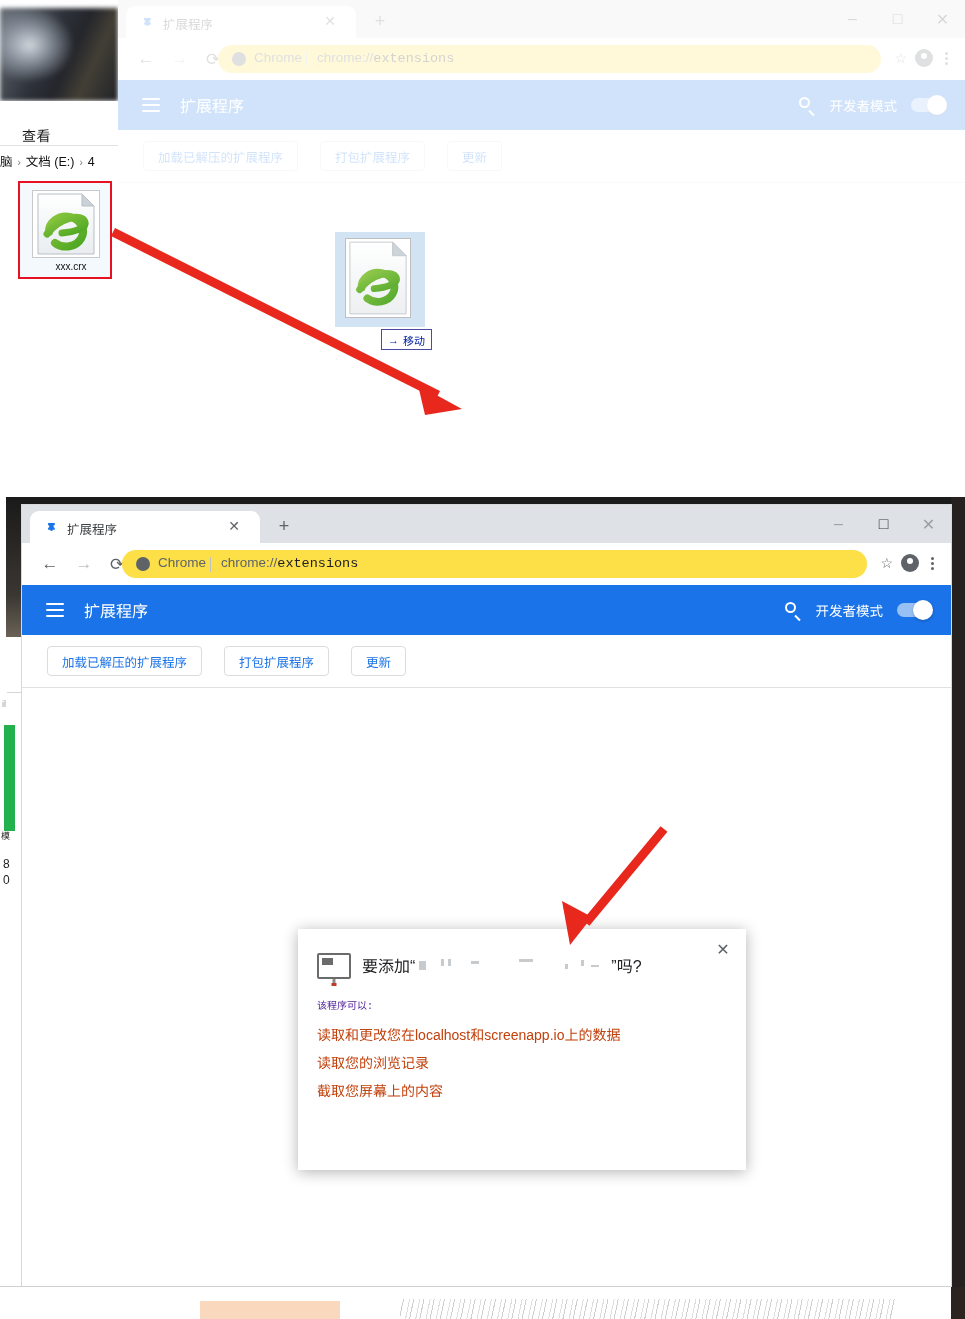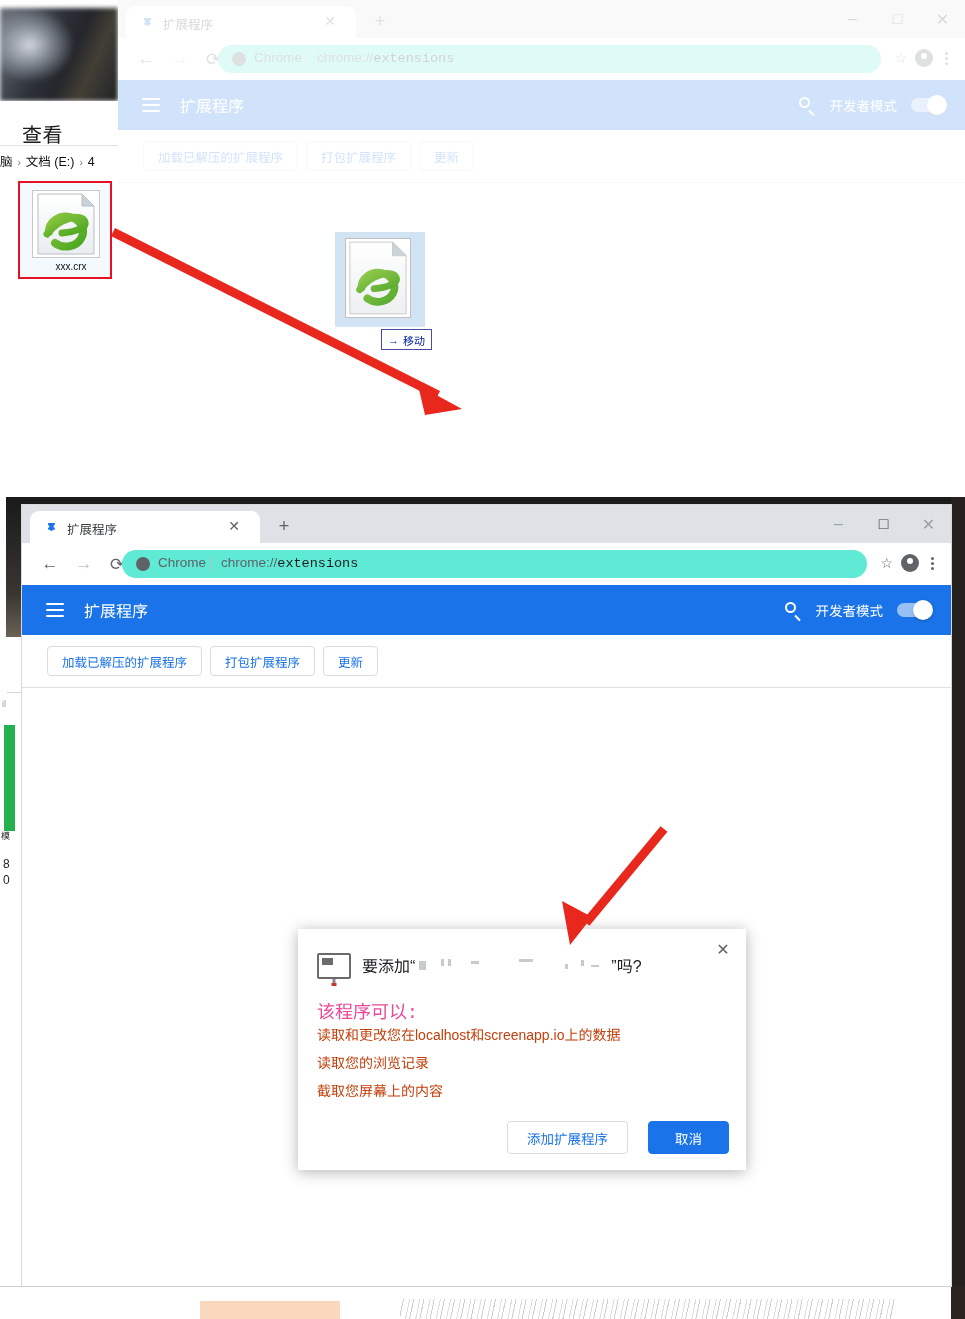--- a/index.html
+++ b/index.html
@@ -19,21 +19,21 @@
   .bg-photo{
     position:absolute;left:0;top:8px;width:118px;height:93px;
     background:
       radial-gradient(ellipse 60px 50px at 25% 40%, rgba(215,220,228,.95), rgba(150,158,170,.6) 45%, rgba(40,44,52,.2) 75%),
       linear-gradient(115deg,#7f868f 0%,#5d636c 18%,#2e3239 42%,#232429 58%,#4a4436 74%,#1e2024 100%);
     filter:blur(2px);
   }
 
   
   .explorer{position:absolute;left:0;top:101px;width:118px;height:396px;background:#fff;}
-  .exp-view{position:absolute;left:22px;top:18px;font-size:20px;color:#1a1a1a;letter-spacing:.5px;}
+  .exp-view{position:absolute;left:22px;top:24px;font-size:14px;color:#1a1a1a;letter-spacing:.5px;}
   .exp-sep{position:absolute;left:0;top:44px;width:118px;height:1px;background:#e2e2e2;}
   .exp-crumb{position:absolute;left:0;top:50px;font-size:12.5px;color:#111;white-space:nowrap;}
   .exp-crumb span.c{color:#111;}
   .exp-crumb span.a{color:#767676;margin:0 5px;font-size:10px;}
 
   .file-sel{position:absolute;left:18px;top:80px;width:94px;height:98px;border:2px solid #e81123;background:#f4f9fd;box-sizing:border-box;}
   .file-thumb{position:absolute;left:12px;top:7px;width:68px;height:68px;background:#fff;border:1px solid #c9c9c9;box-sizing:border-box;overflow:hidden;}
   .file-name{position:absolute;left:0;top:78px;width:102px;text-align:center;font-size:10px;color:#111;}
 
   
@@ -42,21 +42,21 @@
   .tab{position:absolute;left:8px;top:6px;width:230px;height:32px;background:#fff;border-radius:9px 9px 0 0;}
   .tab-ico{position:absolute;left:14px;top:9px;width:15px;height:15px;}
   .tab-label{position:absolute;left:37px;top:8px;font-size:12.5px;color:#3c4043;}
   .tab-x{position:absolute;right:18px;top:7px;width:16px;height:16px;color:#5f6368;font-size:14px;text-align:center;line-height:16px;}
   .newtab{position:absolute;left:252px;top:11px;width:20px;height:20px;color:#5f6368;font-size:18px;text-align:center;line-height:20px;}
   .wincontrols{position:absolute;right:0;top:0;height:38px;display:flex;align-items:center;}
   .wc{width:45px;height:38px;display:flex;align-items:center;justify-content:center;color:#3c4043;}
 
   .toolbar{position:absolute;left:0;top:38px;width:100%;height:42px;background:#fff;}
   .navbtn{position:absolute;top:11px;width:20px;height:20px;display:flex;align-items:center;justify-content:center;color:#5f6368;font-size:17px;}
-  .omnibox{position:absolute;left:100px;top:7px;right:84px;height:28px;background:#5eead4;border-radius:14px;}
+  .omnibox{position:absolute;left:100px;top:7px;right:84px;height:28px;background:#fde047;border-radius:14px;}
   .omni-ico{position:absolute;left:14px;top:7px;width:14px;height:14px;border-radius:50%;background:#5f6368;}
   .omni-chrome{position:absolute;left:36px;top:5px;font-size:13.5px;color:#5f6368;}
   .omni-div{position:absolute;left:88px;top:7px;width:1px;height:15px;background:#bdc1c6;}
   .omni-url{position:absolute;left:99px;top:5px;font-size:13.5px;color:#5f6368;}
   .omni-url b{color:#202124;font-weight:400;font-family:Liberation Mono, monospace;}
   .star{position:absolute;right:58px;top:12px;font-size:14px;color:#5f6368;}
   .avatar{position:absolute;right:32px;top:11px;width:18px;height:18px;border-radius:50%;background:#5f6368;display:flex;align-items:center;justify-content:center;}
   .avatar i{display:block;width:6px;height:6px;border-radius:50%;background:#fff;margin-top:-4px;}
   .kebab{position:absolute;right:11px;top:10px;width:16px;height:20px;display:flex;flex-direction:column;align-items:center;justify-content:center;gap:2px;}
   .kebab s{display:block;width:3px;height:3px;border-radius:50%;background:#5f6368;}
@@ -66,21 +66,21 @@
   .hamb s{display:block;height:2px;background:#fff;border-radius:1px;}
   .ext-title{margin-left:20px;font-size:16px;color:#fff;}
   .hdr-right{margin-left:auto;display:flex;align-items:center;gap:14px;padding-right:20px;}
   .search-ico{width:17px;height:17px;position:relative;}
   .search-ico s{position:absolute;left:0;top:0;width:11px;height:11px;border:2px solid #fff;border-radius:50%;box-sizing:border-box;}
   .search-ico i{position:absolute;right:1px;bottom:0;width:7px;height:2px;background:#fff;transform:rotate(45deg);}
   .devmode{font-size:13.5px;color:#fff;}
   .toggle{width:34px;height:14px;border-radius:7px;background:rgba(255,255,255,.55);position:relative;}
   .toggle s{position:absolute;right:-2px;top:-3px;width:20px;height:20px;border-radius:50%;background:#fff;box-shadow:0 1px 3px rgba(0,0,0,.25);}
 
-  .ext-actionbar{position:absolute;left:0;top:130px;width:100%;height:53px;background:#fff;border-bottom:1px solid #e0e0e0;display:flex;align-items:center;gap:8px;padding-left:25px;box-sizing:border-box;}
+  .ext-actionbar{position:absolute;left:0;top:130px;width:100%;height:53px;background:#fff;border-bottom:1px solid #e0e0e0;display:flex;align-items:center;gap:22px;padding-left:25px;box-sizing:border-box;}
   .abtn{height:30px;padding:0 14px;border:1px solid #dadce0;border-radius:4px;background:#fff;color:#1a73e8;font-size:12.5px;display:flex;align-items:center;font-family:inherit;}
 
   .ext-body{position:absolute;left:0;top:183px;width:100%;bottom:0;background:#f1f3f4;}
   .empty-text{position:absolute;left:50%;top:103px;transform:translateX(-50%);font-size:14px;color:#9aa0a6;white-space:nowrap;}
   .drop-zone{position:absolute;left:50%;top:175px;transform:translateX(-50%);text-align:center;}
   .puzzle{width:62px;height:58px;margin:0 auto;}
   .drop-label{margin-top:12px;font-size:13.5px;color:#3c4043;}
 
   
   .dim{position:absolute;left:0;top:0;width:100%;height:100%;background:rgba(255,255,255,.80);pointer-events:none;}
@@ -119,21 +119,21 @@
   .dialog{position:absolute;left:276px;top:241px;width:448px;height:241px;background:#fff;box-shadow:0 2px 14px rgba(0,0,0,.30);}
   .dlg-close{position:absolute;right:12px;top:9px;width:22px;height:22px;display:flex;align-items:center;justify-content:center;color:#5f6368;font-size:16px;}
   .dlg-icon{position:absolute;left:19px;top:24px;width:34px;height:30px;}
   .monitor{position:relative;width:34px;height:26px;border:2px solid #6b6b6b;box-sizing:border-box;background:#fff;border-radius:2px;}
   .monitor:after{content:"";position:absolute;left:3px;top:3px;width:11px;height:7px;background:#6b6b6b;}
   .mon-stand{position:absolute;left:50%;top:26px;transform:translateX(-50%);width:3px;height:4px;background:#8a8a8a;}
   .mon-dot{position:absolute;left:50%;top:30px;transform:translateX(-50%);width:5px;height:3px;background:#c0392b;}
   .dlg-title{position:absolute;left:64px;top:24px;font-size:16px;color:#202124;white-space:nowrap;}
   .redact{display:inline-block;width:196px;height:16px;vertical-align:-2px;position:relative;overflow:hidden;}
   .redact s{position:absolute;background:#9aa0a6;opacity:.55;}
-  .dlg-sub{position:absolute;left:19px;top:68px;font-size:18px;color:#ec4899;font-family:Liberation Mono, monospace;}
+  .dlg-sub{position:absolute;left:19px;top:68px;font-size:10px;color:#4c1d95;font-family:Liberation Mono, monospace;}
   .dlg-perm{position:absolute;left:19px;font-size:14px;color:#c2410c;}
   .p1{top:95px;} .p2{top:123px;text-align:center;} .p3{top:151px;}
   .dlg-actions{position:absolute;right:17px;bottom:16px;display:flex;gap:20px;align-items:center;}
   .btn-secondary{height:33px;padding:0 19px;border:1px solid #dadce0;border-radius:4px;background:#fff;color:#1a73e8;font-size:13.5px;display:flex;align-items:center;font-family:inherit;}
   .btn-primary{height:33px;padding:0 26px;border:1px solid #1a73e8;border-radius:4px;background:#1a73e8;color:#fff;font-size:13.5px;display:flex;align-items:center;font-family:inherit;}
 
   
   .arrow-svg{position:absolute;left:0;top:0;pointer-events:none;}
 </style>
 </head>
@@ -369,24 +369,20 @@
             <div class="mon-stand"></div>
             <div class="mon-dot"></div>
         </div>
         <div class="dlg-title"><span>要添加“</span><span class="redact"><s style="left:4px;top:3px;width:7px;height:9px;"></s><s style="left:26px;top:1px;width:3px;height:7px;"></s><s style="left:33px;top:1px;width:3px;height:7px;"></s><s style="left:56px;top:3px;width:8px;height:3px;"></s><s style="left:104px;top:1px;width:14px;height:3px;"></s><s style="left:150px;top:6px;width:3px;height:5px;"></s><s style="left:166px;top:2px;width:3px;height:6px;"></s><s style="left:176px;top:7px;width:8px;height:2px;"></s></span><span>”吗?</span></div>
 
         <div class="dlg-sub">该程序可以:</div>
         <div class="dlg-perm p1">读取和更改您在localhost和screenapp.io上的数据</div>
         <div class="dlg-perm p2">读取您的浏览记录</div>
         <div class="dlg-perm p3">截取您屏幕上的内容</div>
 
-        <div class="dlg-actions">
-          <button class="btn-secondary">添加扩展程序</button>
-          <button class="btn-primary">取消</button>
-        </div>
       </div>
 
     </div>
   </div>
 
   <svg class="arrow-svg" width="965" height="822">
     <g>
       <line x1="664" y1="332" x2="586" y2="426" stroke="#e8271d" stroke-width="9"></line>
       <polygon points="570,448 562,404 592,420" fill="#e8271d"></polygon>
     </g>

